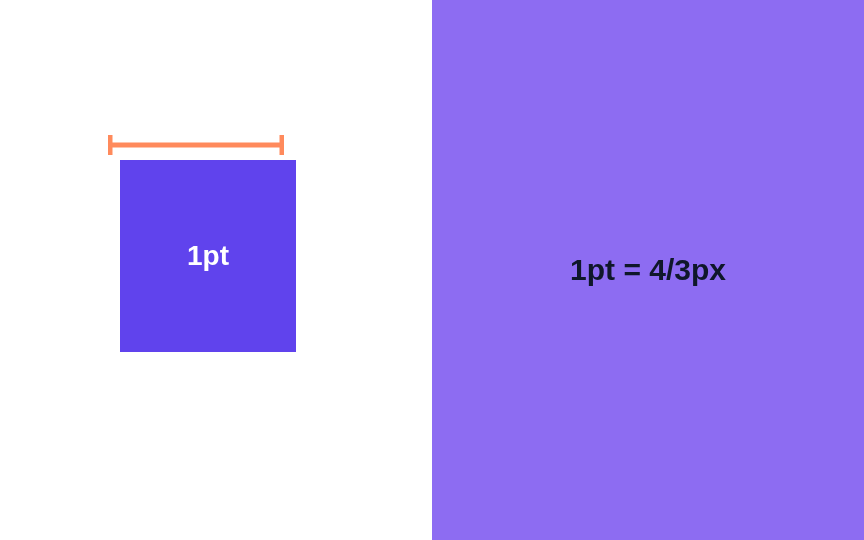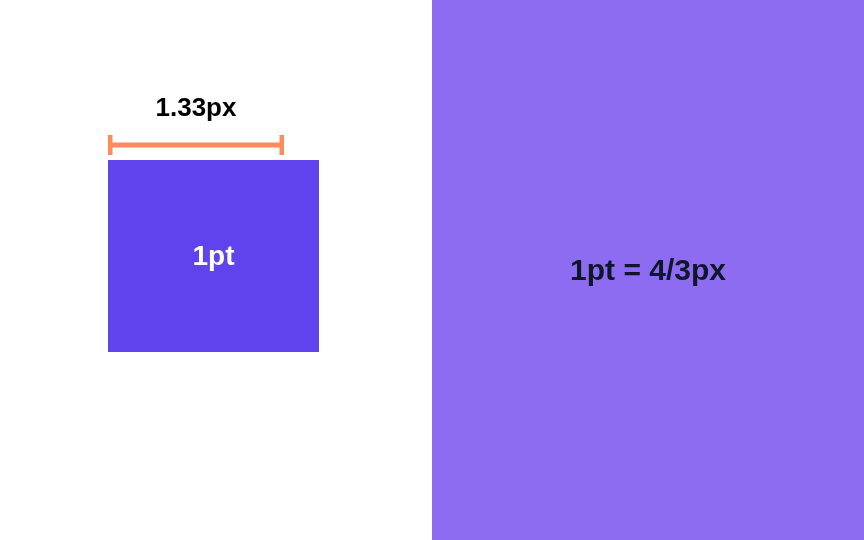--- a/index.html
+++ b/index.html
@@ -43,43 +43,42 @@
       left: 108px;
       width: 176px;
       height: 22px;
     }
     .dimension-line svg {
       display: block;
     }
     .square {
       position: absolute;
       top: 160px;
-      left: 108px;
-      width: 211px;
+      left: 120px;
+      width: 176px;
       height: 192px;
       display: flex;
       align-items: center;
       justify-content: center;
     }
     .square-label {
       color: #ffffff;
       font-size: 28px;
       font-weight: 700;
     }
     .equation {
       color: #0f172a;
       font-size: 30px;
       font-weight: 700;
     }
   </style>
 </head>
 <body>
 
 <div class="left-panel">
-  <div class="dimension-label">1.33px</div>
   <div class="dimension-line">
     <svg width="176" height="22" viewBox="0 0 176 22">
       <line x1="2" y1="11" x2="174" y2="11" stroke="#ff8a5c" stroke-width="5"></line>
       <line x1="2" y1="1" x2="2" y2="21" stroke="#ff8a5c" stroke-width="5"></line>
       <line x1="174" y1="1" x2="174" y2="21" stroke="#ff8a5c" stroke-width="5"></line>
     </svg>
   </div>
   <div class="square" style="background:#6043ed">
     <span class="square-label">1pt</span>
   </div>

